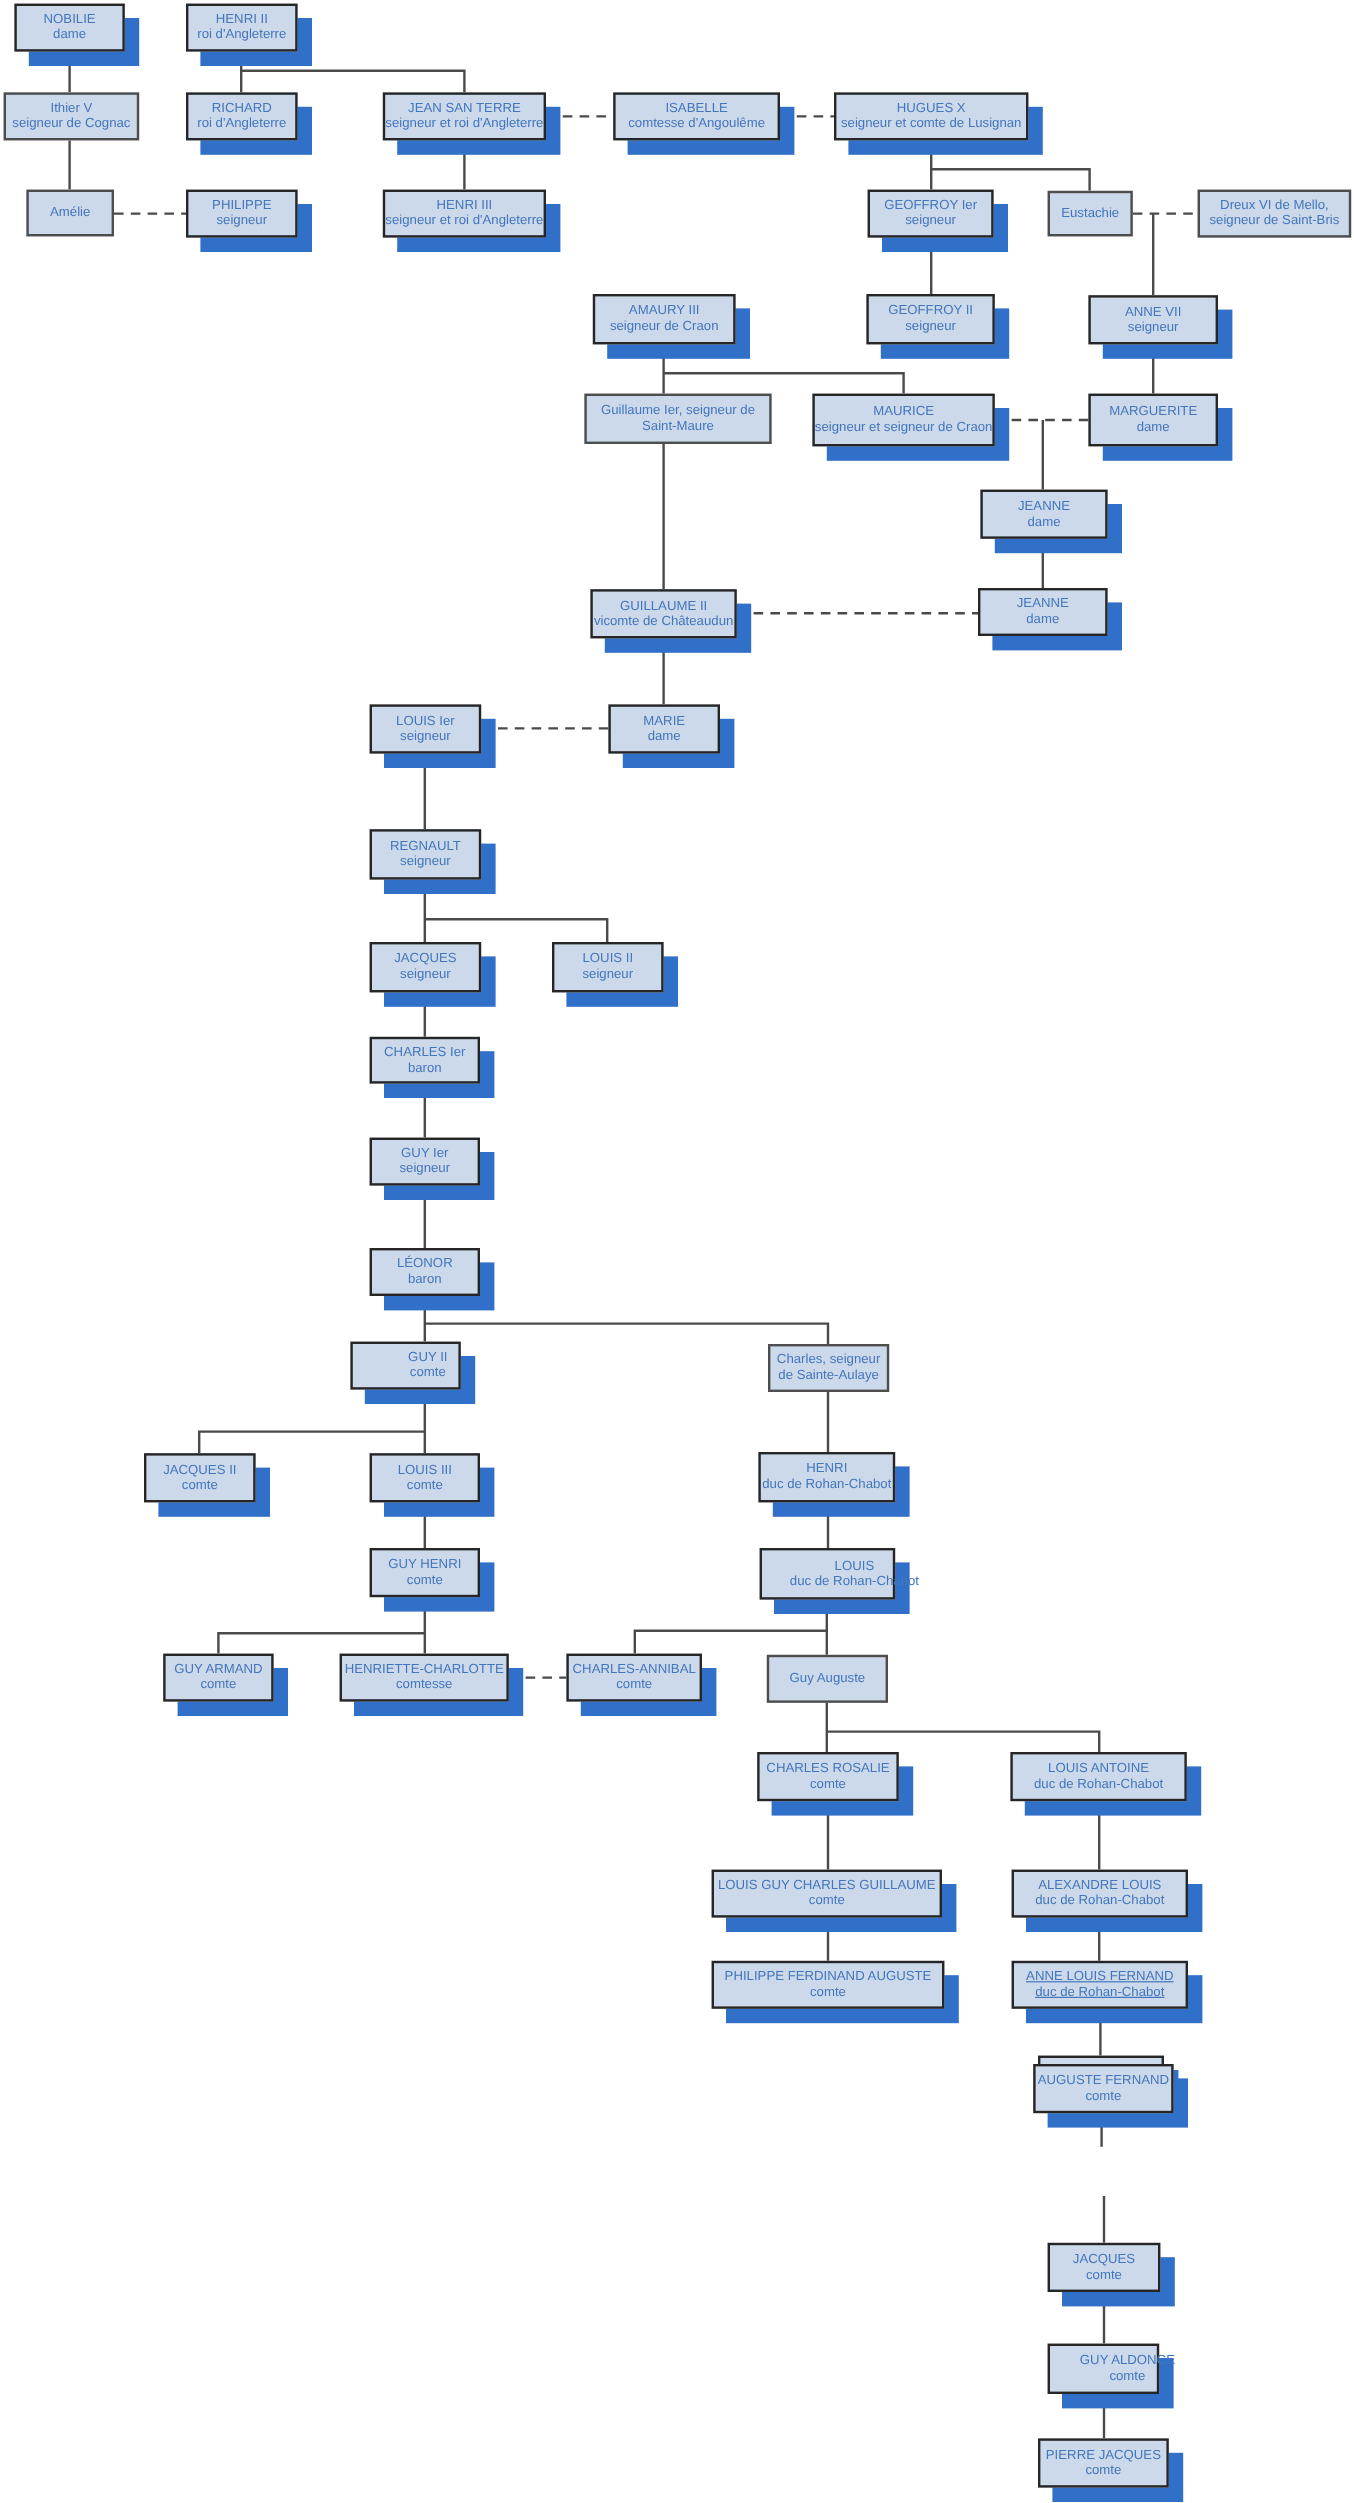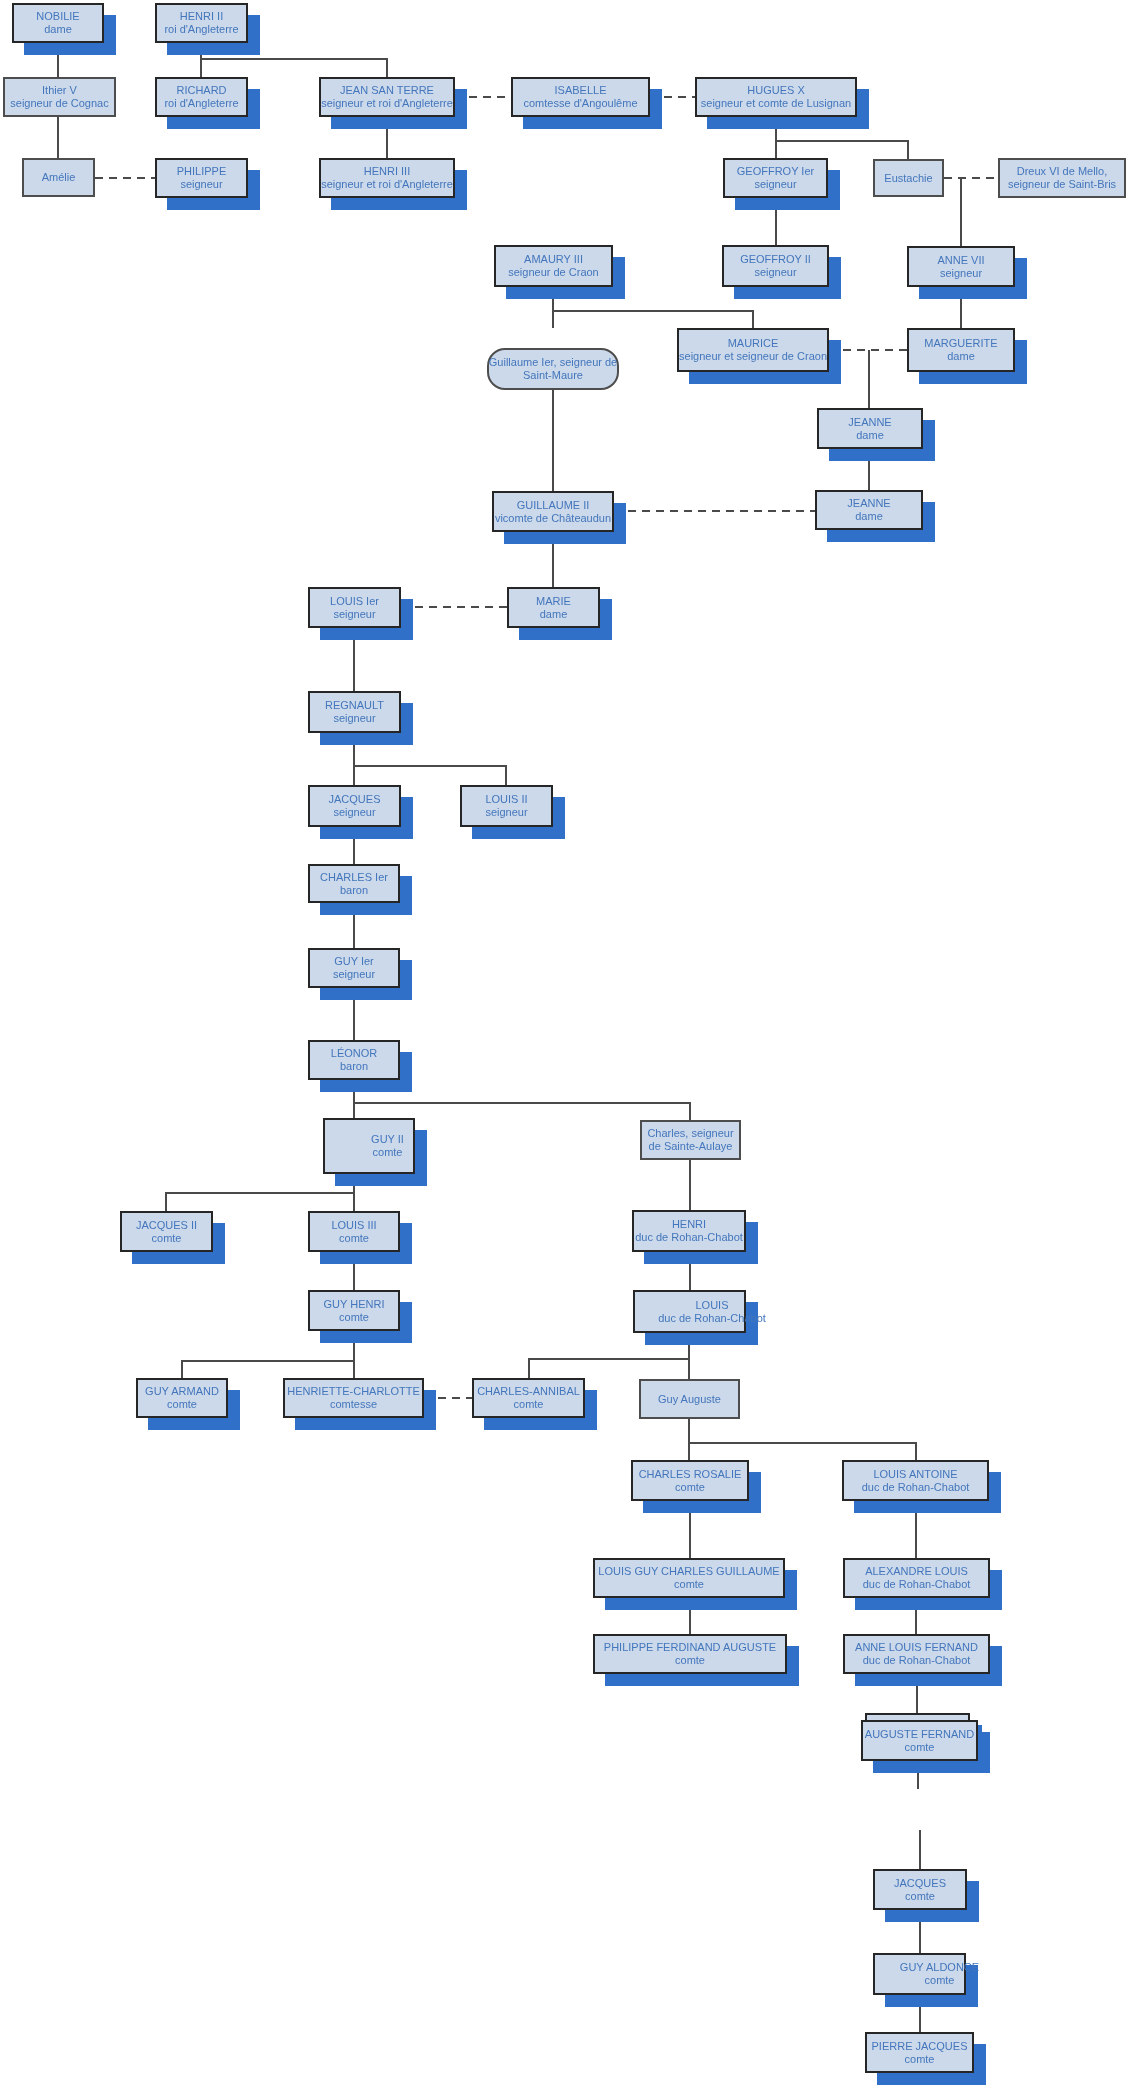--- a/index.html
+++ b/index.html
@@ -139,21 +139,21 @@
       <div class="line">seigneur de Craon</div>
     </div>
     <div class="node shadow" style="left: 722px; top: 245px; width: 107px; height: 42px;">
       <div class="line">GEOFFROY II</div>
       <div class="line">seigneur</div>
     </div>
     <div class="node shadow" style="left: 907px; top: 246px; width: 108px; height: 41px;">
       <div class="line">ANNE VII</div>
       <div class="line">seigneur</div>
     </div>
-    <div class="node plain" style="left: 487px; top: 348px; width: 132px; height: 42px; border-radius: 18px;">
+    <div class="node plain" style="left: 487px; top: 328px; width: 156px; height: 42px;">
       <div class="line">Guillaume Ier, seigneur de</div>
       <div class="line">Saint-Maure</div>
     </div>
     <div class="node shadow" style="left: 677px; top: 328px; width: 152px; height: 44px;">
       <div class="line">MAURICE</div>
       <div class="line">seigneur et seigneur de Craon</div>
     </div>
     <div class="node shadow" style="left: 907px; top: 328px; width: 108px; height: 44px;">
       <div class="line">MARGUERITE</div>
       <div class="line">dame</div>
@@ -195,21 +195,21 @@
       <div class="line">baron</div>
     </div>
     <div class="node shadow" style="left: 308px; top: 948px; width: 92px; height: 40px;">
       <div class="line">GUY Ier</div>
       <div class="line">seigneur</div>
     </div>
     <div class="node shadow" style="left: 308px; top: 1040px; width: 92px; height: 40px;">
       <div class="line">LÉONOR</div>
       <div class="line">baron</div>
     </div>
-    <div class="node shadow" style="left: 323px; top: 1118px; width: 92px; height: 56px; padding-left: 40px;">
+    <div class="node shadow" style="left: 292px; top: 1118px; width: 92px; height: 40px; padding-left: 40px;">
       <div class="line">GUY II</div>
       <div class="line">comte</div>
     </div>
     <div class="node plain" style="left: 640px; top: 1120px; width: 101px; height: 40px;">
       <div class="line">Charles, seigneur</div>
       <div class="line">de Sainte-Aulaye</div>
     </div>
     <div class="node shadow" style="left: 120px; top: 1211px; width: 93px; height: 41px;">
       <div class="line">JACQUES II</div>
       <div class="line">comte</div>
@@ -258,21 +258,21 @@
       <div class="line">comte</div>
     </div>
     <div class="node shadow" style="left: 843px; top: 1558px; width: 147px; height: 40px;">
       <div class="line">ALEXANDRE LOUIS</div>
       <div class="line">duc de Rohan-Chabot</div>
     </div>
     <div class="node shadow" style="left: 593px; top: 1634px; width: 194px; height: 40px;">
       <div class="line">PHILIPPE FERDINAND AUGUSTE</div>
       <div class="line">comte</div>
     </div>
-    <div class="node shadow" style="left: 843px; top: 1634px; width: 147px; height: 40px;">
+    <div class="node shadow" style="left: 843px; top: 1634px; width: 147px; height: 40px; text-decoration: underline;">
       <div class="line">ANNE LOUIS FERNAND</div>
       <div class="line">duc de Rohan-Chabot</div>
     </div>
     <div class="node shadow" style="left: 865px; top: 1713px; width: 105px; height: 42px;">
       <div class="line">FERNAND</div>
       <div class="line">comte</div>
     </div>
     <div class="node shadow" style="left: 861px; top: 1720px; width: 117px; height: 41px;">
       <div class="line">AUGUSTE FERNAND</div>
       <div class="line">comte</div>

